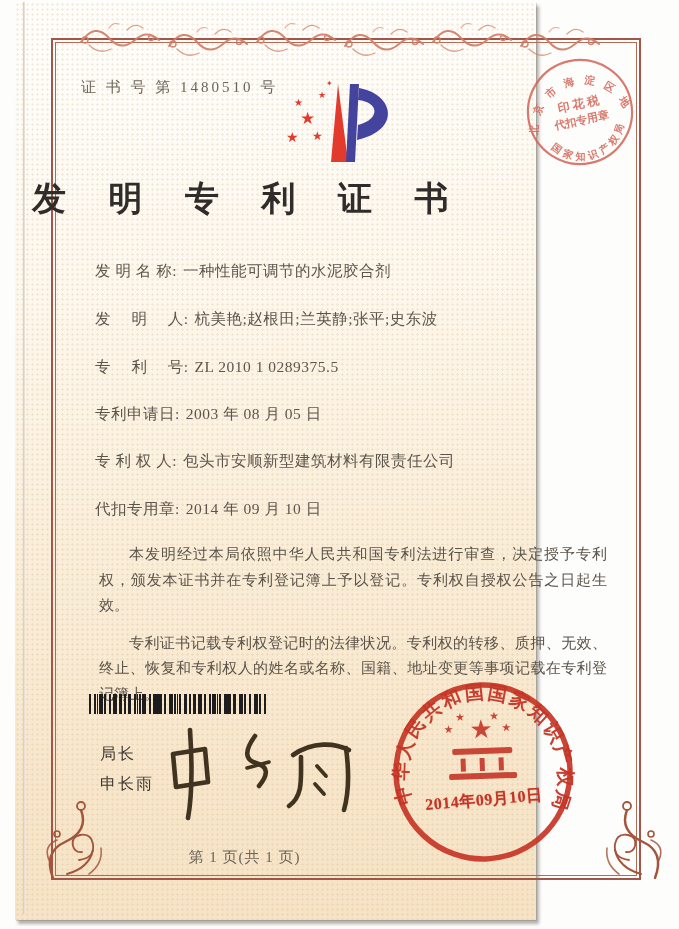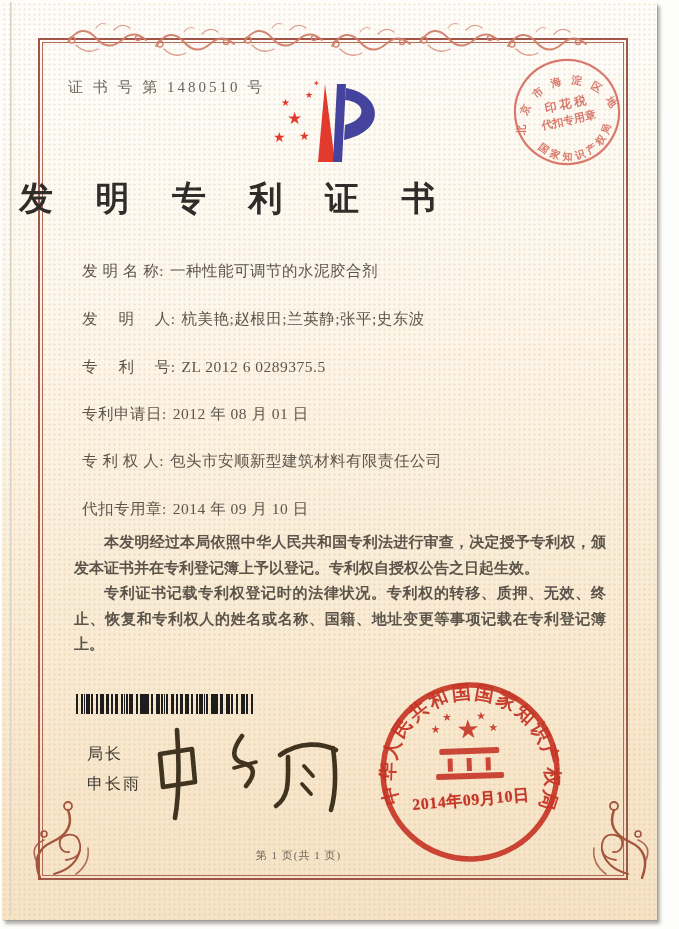--- a/index.html
+++ b/index.html
@@ -3,21 +3,21 @@
 <meta charset="utf-8">
 <style>
   html,body{margin:0;padding:0;}
   body{
     width:679px;height:929px;position:relative;overflow:hidden;
     background:#fdfdfc;
     font-family:"Liberation Serif","DejaVu Serif",serif;
   }
   
   .sheet{
-    position:absolute;left:2px;top:2px;width:655px;height:918px;
+    position:absolute;left:15px;top:2px;width:521px;height:918px;
     background:
       radial-gradient(rgba(209,168,116,0.20) 1px, transparent 1.3px),
       linear-gradient(176deg,#fefdfa 6%,#fdf8ee 30%,#faeeda 58%,#f7e6cb 82%,#f6e3c6 100%);
     background-size:5px 5px,100% 100%;
     box-shadow:3px 4px 3px rgba(120,115,108,.55), 1px 1px 0 rgba(160,150,140,.4);
   }
   .scan-edge-left{position:absolute;left:8px;top:0;bottom:6px;width:2px;
     background:linear-gradient(90deg,#cfc8bf,#efeae2);}
   
   .frame{
@@ -44,21 +44,21 @@
     position:absolute;left:80px;font-size:15.5px;color:#5c554b;letter-spacing:.5px;
     white-space:nowrap;
   }
   .field .lbl{margin-right:6px;}
   .f0{top:259px}.f1{top:307px}.f2{top:355px}.f3{top:402px}.f4{top:449px}.f5{top:497px}
   
   .body-text{
     position:absolute;left:72px;top:528px;width:532px;
     font-size:15px;line-height:25.5px;color:#5b544a;text-align:justify;
   }
-  .body-text p{margin:0;text-indent:2em;font-weight:bold;}
+  .body-text p{margin:12px;text-indent:2em;}
   
   .barcode{
     position:absolute;left:74px;top:692px;width:178px;height:20px;
     background:
       repeating-linear-gradient(90deg,#1d1d1d 0 2px,transparent 2px 5px),
       repeating-linear-gradient(90deg,#1d1d1d 0 1px,transparent 1px 8px),
       repeating-linear-gradient(90deg,transparent 0 11px,#1d1d1d 11px 14px);
   }
   
   .sig-title{position:absolute;left:85px;top:742px;font-size:16px;color:#3e3932;
@@ -73,21 +73,21 @@
     position:absolute;left:0;right:0;top:114px;text-align:center;
     font-size:16px;font-weight:700;color:#c53526;letter-spacing:.5px;
     transform:rotate(-3deg);text-shadow:0 0 1px rgba(197,53,38,.5);
   }
   
   .stamp{position:absolute;left:505px;top:50px;width:120px;height:120px;
     transform:rotate(-12deg);opacity:.88;}
   
   .footer{
     position:absolute;left:0;right:62px;top:846px;text-align:center;
-    font-size:11px;color:#6c655a;letter-spacing:1px;
+    font-size:15px;color:#6c655a;letter-spacing:1px;
   }
 </style>
 </head>
 <body>
 
 <div class="sheet">
   <div class="scan-edge-left"></div>
 
   <div class="frame">
     <div class="frame-inner"></div>
@@ -151,24 +151,24 @@
 
   <div class="page-title">发 明 专 利 证 书</div>
 
   <div class="field f0">
     <span class="lbl">发 明 名 称:</span><span>一种性能可调节的水泥胶合剂</span>
   </div>
   <div class="field f1">
     <span class="lbl">发　 明　 人:</span><span>杭美艳;赵根田;兰英静;张平;史东波</span>
   </div>
   <div class="field f2">
-    <span class="lbl">专　 利　 号:</span><span>ZL 2012 6 0289375.5</span>
+    <span class="lbl">专　 利　 号:</span><span>ZL 2010 1 0289375.5</span>
   </div>
   <div class="field f3">
-    <span class="lbl">专利申请日:</span><span>2012 年 08 月 01 日</span>
+    <span class="lbl">专利申请日:</span><span>2003 年 08 月 05 日</span>
   </div>
   <div class="field f4">
     <span class="lbl">专 利 权 人:</span><span>包头市安顺新型建筑材料有限责任公司</span>
   </div>
   <div class="field f5">
     <span class="lbl">代扣专用章:</span><span>2014 年 09 月 10 日</span>
   </div>
 
   <div class="body-text">
     <p>本发明经过本局依照中华人民共和国专利法进行审查，决定授予专利权，颁发本证书并在专利登记簿上予以登记。专利权自授权公告之日起生效。</p>

